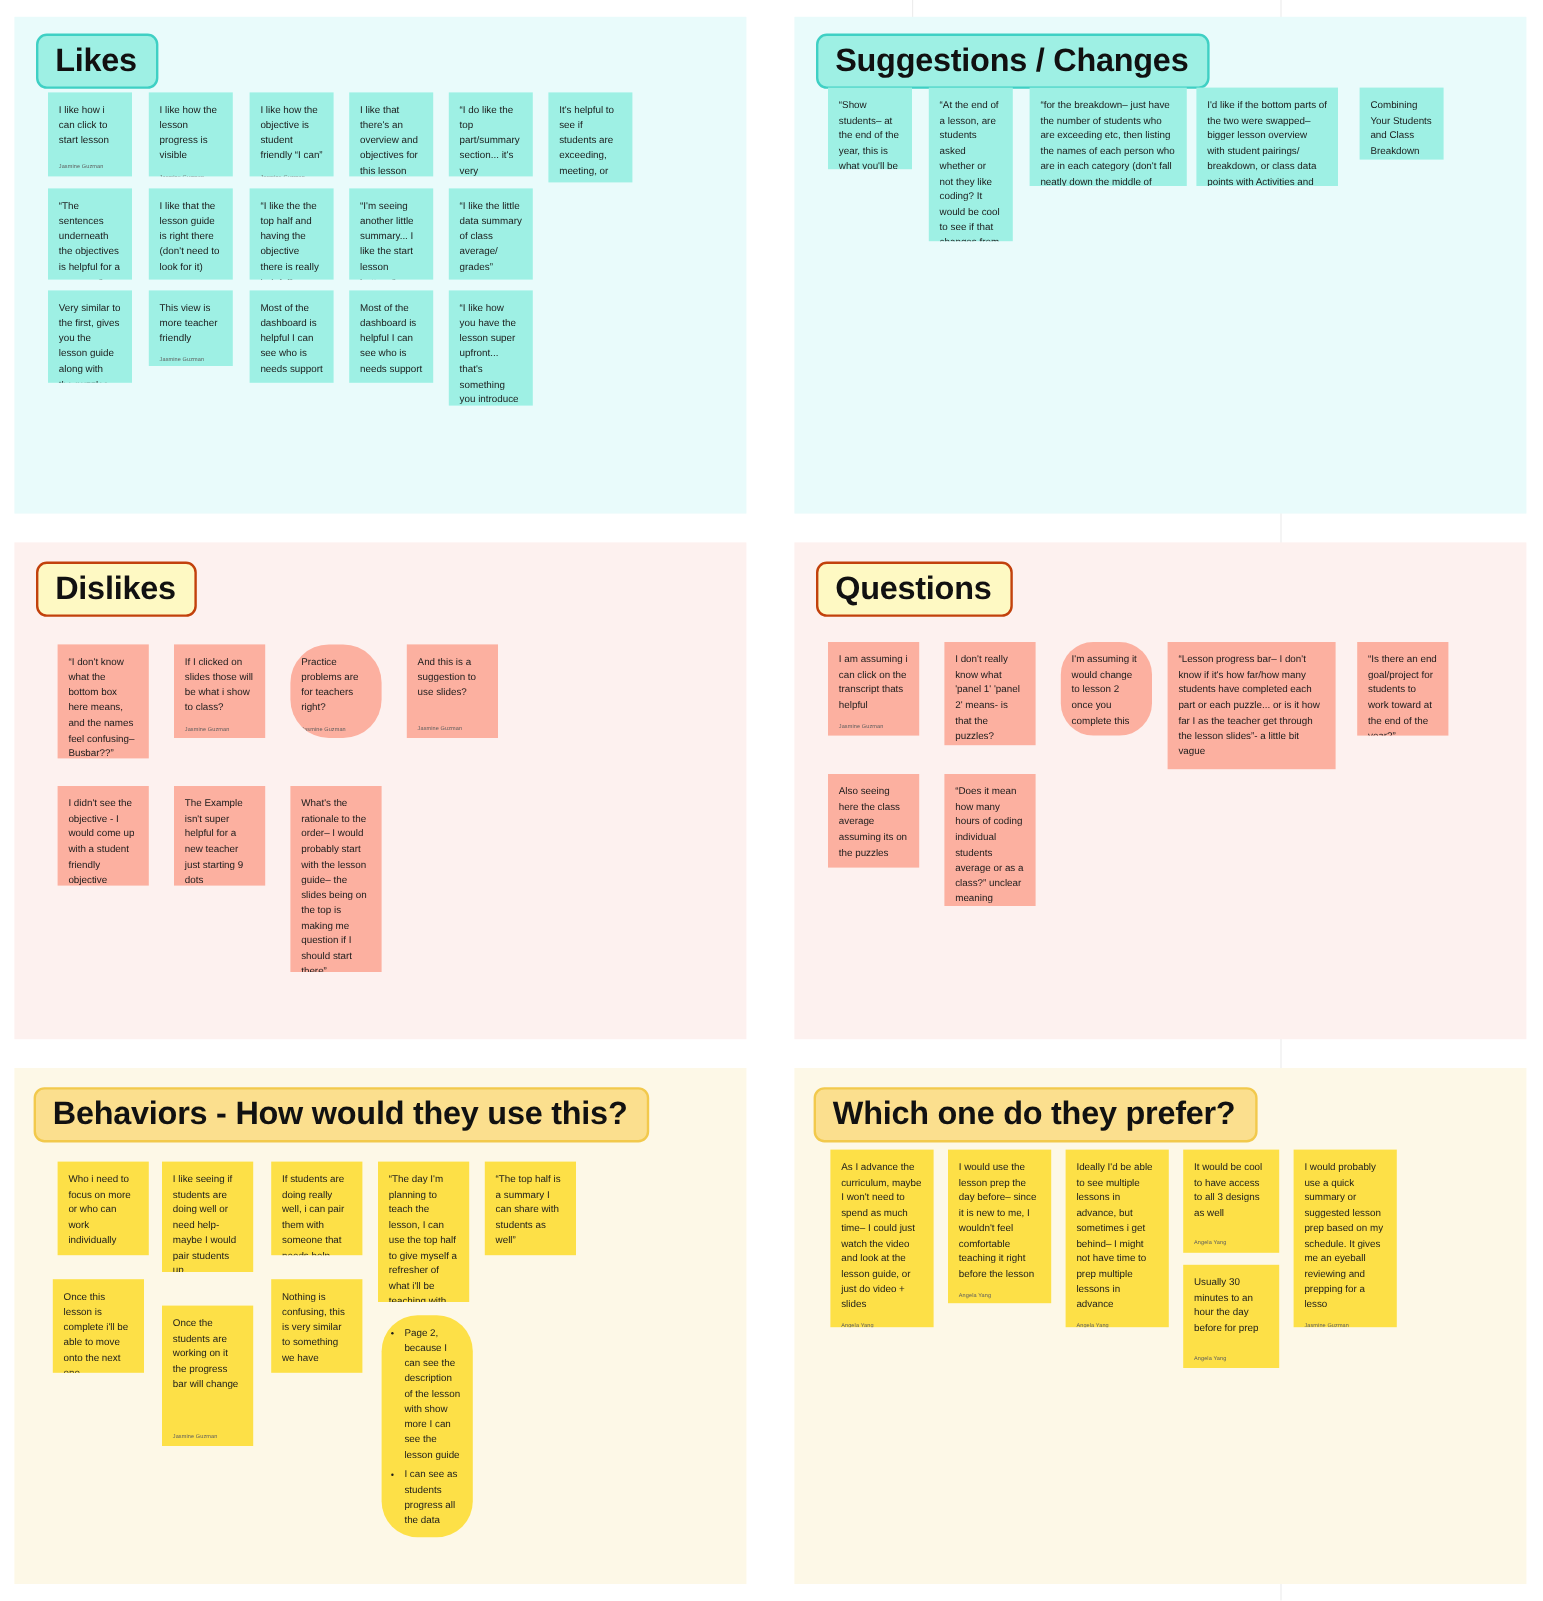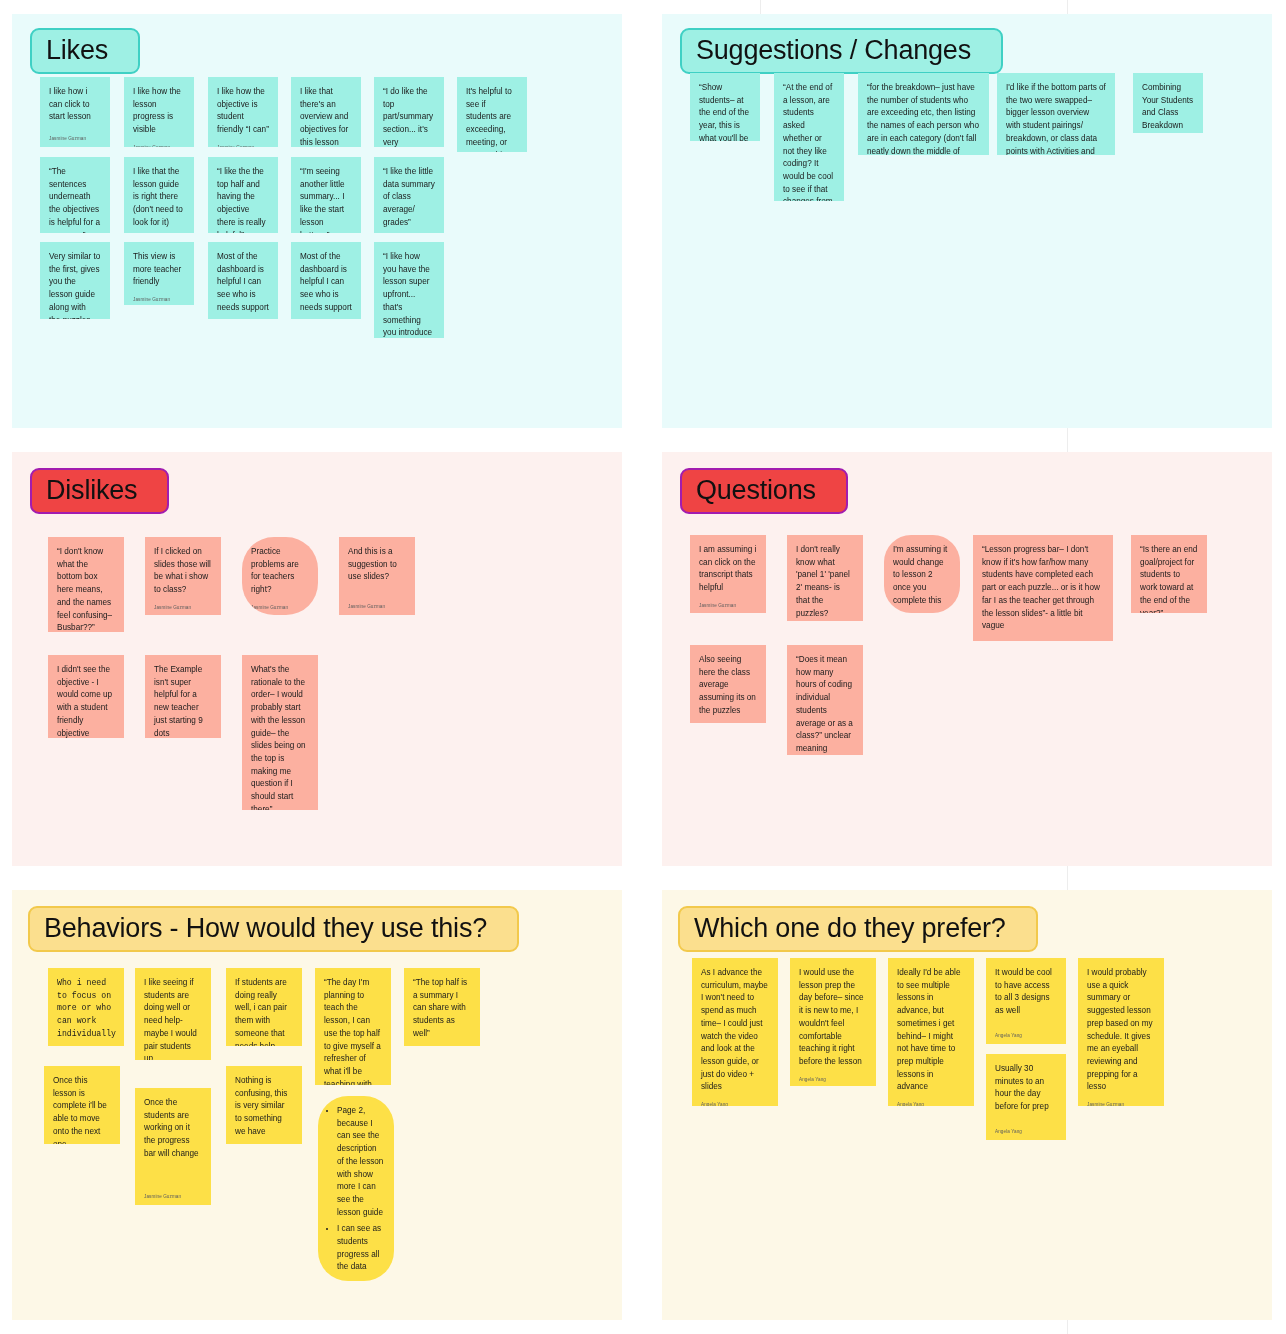--- a/index.html
+++ b/index.html
@@ -21,35 +21,35 @@
     box-sizing: border-box;
   }
   .panel.teal   { background: #e9fbfb; }
   .panel.pink   { background: #fdf1ef; }
   .panel.yellow { background: #fdf8e7; }
 
   .panel-header {
     position: absolute;
     display: inline-block;
     border-radius: 9px;
-    padding: 6px 30px 8px 14px;
-    font-weight: normal;
+    padding: 6px 16px 8px 14px;
+    font-weight: bold;
     letter-spacing: -0.2px;
     line-height: 1.05;
     white-space: nowrap;
     color: #111111;
   }
   .panel-header.teal {
     background: #9ef0e4;
     border: 2px solid #3fd0c4;
     font-size: 27px;
   }
   .panel-header.pink {
-    background: #ef4444;
-    border: 2px solid #a21caf;
+    background: #fef9c3;
+    border: 2px solid #c2410c;
     font-size: 27px;
   }
   .panel-header.yellow {
     background: #fbdf8e;
     border: 2px solid #f2c94c;
     font-size: 27px;
   }
 
   
   .note {
@@ -260,21 +260,21 @@
     <div class="note-author">Jasmine Guzman</div>
   </div>
   <div class="note pink" style="left:787px; top:645px; width:76px; height:110px;">
     <div class="note-text">“Does it mean how many hours of coding individual students average or as a class?” unclear meaning</div>
 
   </div>
 
   <div class="panel yellow" style="left:12px; top:890px; width:610px; height:430px;"></div>
   <div class="panel-header yellow" style="left:28px; top:906px;">Behaviors - How would they use this?</div>
 
-  <div class="note yellow" style="left:48px; top:968px; width:76px; height:78px;font-family:Liberation Mono, monospace;">
+  <div class="note yellow" style="left:48px; top:968px; width:76px; height:78px;">
     <div class="note-text">Who i need to focus on more or who can work individually</div>
     <div class="note-author">Jasmine Guzman</div>
   </div>
   <div class="note yellow" style="left:135px; top:968px; width:76px; height:92px;">
     <div class="note-text">I like seeing if students are doing well or need help- maybe I would pair students up</div>
 
   </div>
   <div class="note yellow" style="left:226px; top:968px; width:76px; height:78px;">
     <div class="note-text">If students are doing really well, i can pair them with someone that needs help</div>
 

